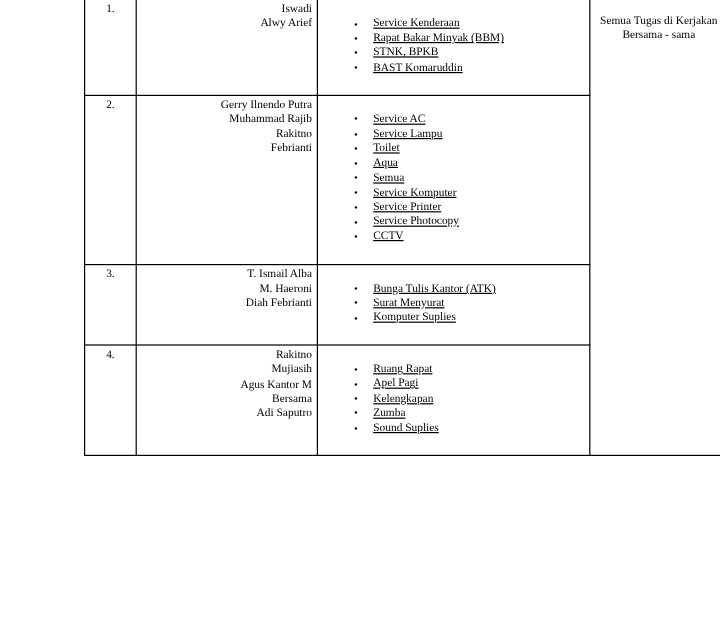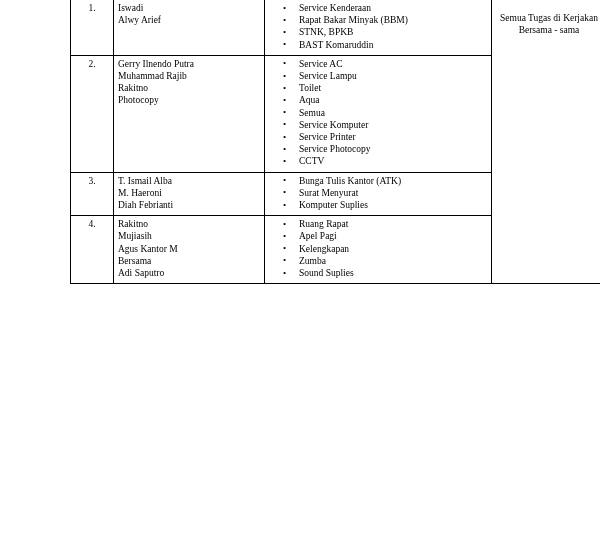--- a/index.html
+++ b/index.html
@@ -34,40 +34,42 @@
     padding: 2px 4px 4px 4px;
     font-size: 9.5px;
     line-height: 12.2px;
   }
   .col-no {
     width: 34px;
     text-align: center;
   }
   .col-name {
     width: 142px;
+    text-align: right;
   }
   .col-task {
     width: 218px;
   }
   .col-note {
     width: 106px;
     text-align: center;
   }
   .name-list {
     margin: 0;
     padding: 0;
     list-style: none;
   }
   .name-list li {
     white-space: nowrap;
   }
   .task-list {
-    margin: 0;
+    margin: 12px;
     padding: 0 0 0 14px;
     list-style: none;
+    text-decoration: underline;
   }
   .task-list li {
     position: relative;
     white-space: nowrap;
     padding-left: 16px;
   }
   .task-list li::before {
     content: "\2022";
     position: absolute;
     left: 0;
@@ -111,21 +113,21 @@
         </td>
       </tr>
 
       <tr>
         <td class="col-no">2.</td>
         <td class="col-name">
           <ul class="name-list">
             <li>Gerry Ilnendo Putra</li>
             <li>Muhammad Rajib</li>
             <li>Rakitno</li>
-            <li>Photocopy</li>
+            <li>Febrianti</li>
           </ul>
         </td>
         <td class="col-task">
           <ul class="task-list">
             <li>Service AC</li>
             <li>Service Lampu</li>
             <li>Toilet</li>
             <li>Aqua</li>
             <li>Semua</li>
             <li>Service Komputer</li>

